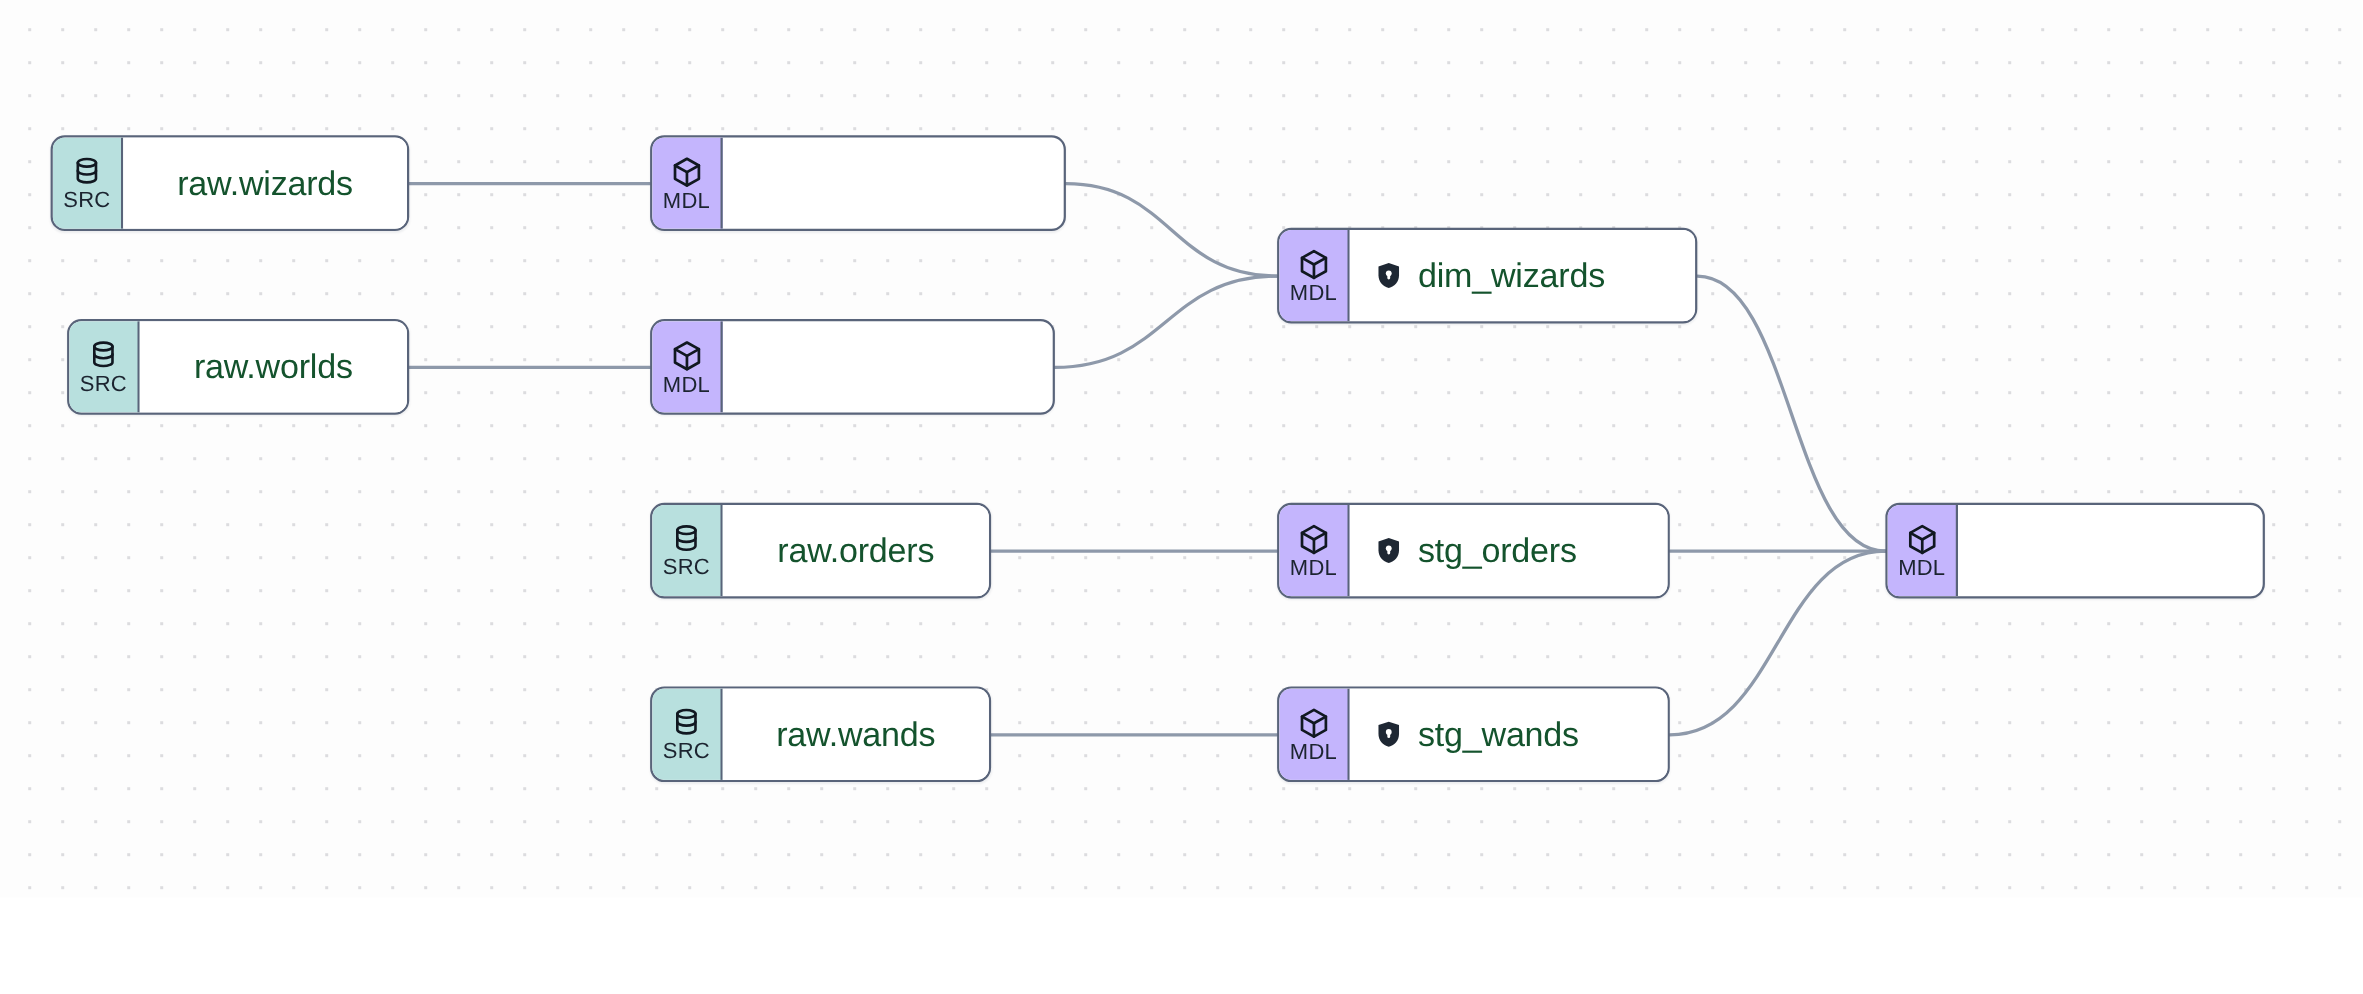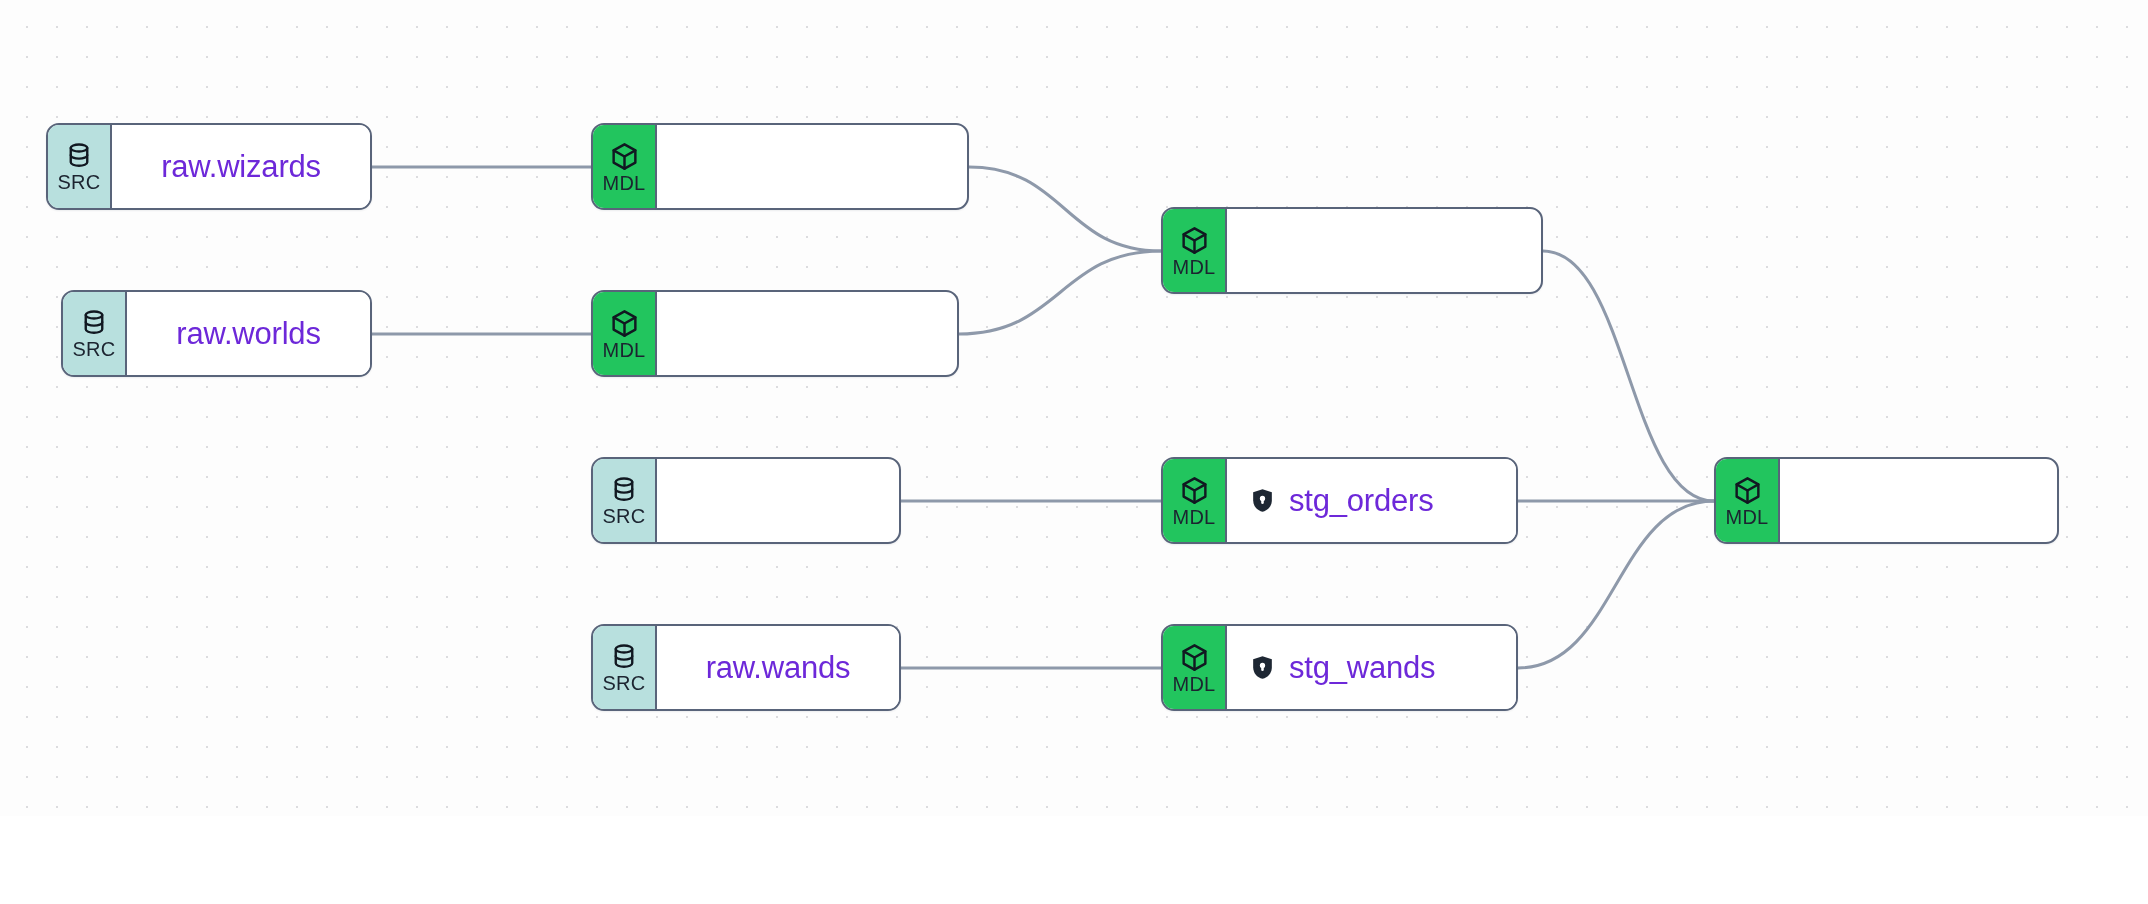--- a/index.html
+++ b/index.html
@@ -29,34 +29,34 @@
   }
   .badge{
     width:64px;flex:0 0 64px;
     display:flex;flex-direction:column;
     align-items:center;justify-content:center;
     gap:1px;
     border-right:2.5px solid #59647a;
     box-sizing:border-box;
   }
   .badge.src{background:#b8e0de;}
-  .badge.mdl{background:#22c55e;align-items:center;}
+  .badge.mdl{background:#c4b5fd;align-items:center;}
   .badge .glyph{display:block;line-height:0;}
   .badge .btxt{
     font-size:20px;font-weight:400;color:#1c2430;
     letter-spacing:.2px;line-height:1;
   }
   .body{
     flex:1 1 auto;display:flex;align-items:center;
     gap:13px;padding:0 22px;background:#ffffff;
   }
   .body.center{justify-content:center;}
   .lock{flex:0 0 auto;line-height:0;}
   .label{
-    font-size:31px;color:#6d28d9;white-space:nowrap;
+    font-size:31px;color:#14532d;white-space:nowrap;
     font-weight:400;letter-spacing:-.2px;
   }
 </style>
 </head>
 <body>
 
 <div id="canvas">
   <svg class="edges" viewBox="0 0 2148 904" xmlns="http://www.w3.org/2000/svg">
       <path d="M 372 167 L 591 167" stroke="#8e99aa"></path>
       <path d="M 372 334 L 591 334" stroke="#8e99aa"></path>
@@ -97,20 +97,23 @@
       </div>
       <div class="node" style="left: 591px; top: 457px; width: 310px; height: 87px;">
         <div class="badge src">
           <span class="glyph"><svg width="30" height="30" viewBox="0 0 24 24" fill="none" stroke="#111821" stroke-width="1.9" stroke-linecap="round" stroke-linejoin="round">
               <ellipse cx="12" cy="5.6" rx="6.6" ry="2.8"></ellipse>
               <path d="M5.4 5.6v11.4c0 1.55 2.95 2.8 6.6 2.8s6.6-1.25 6.6-2.8V5.6"></path>
               <path d="M5.4 11.3c0 1.55 2.95 2.8 6.6 2.8s6.6-1.25 6.6-2.8"></path>
             </svg></span>
           <span class="btxt">SRC</span>
         </div>
+        <div class="body center">
+          <span class="label">raw.orders</span>
+        </div>
       </div>
       <div class="node" style="left: 591px; top: 624px; width: 310px; height: 87px;">
         <div class="badge src">
           <span class="glyph"><svg width="30" height="30" viewBox="0 0 24 24" fill="none" stroke="#111821" stroke-width="1.9" stroke-linecap="round" stroke-linejoin="round">
               <ellipse cx="12" cy="5.6" rx="6.6" ry="2.8"></ellipse>
               <path d="M5.4 5.6v11.4c0 1.55 2.95 2.8 6.6 2.8s6.6-1.25 6.6-2.8V5.6"></path>
               <path d="M5.4 11.3c0 1.55 2.95 2.8 6.6 2.8s6.6-1.25 6.6-2.8"></path>
             </svg></span>
           <span class="btxt">SRC</span>
         </div>
@@ -176,20 +179,28 @@
       </div>
       <div class="node" style="left: 1161px; top: 207px; width: 382px; height: 87px;">
         <div class="badge mdl">
           <span class="glyph"><svg width="31" height="31" viewBox="0 0 24 24" fill="none" stroke="#111821" stroke-width="1.9" stroke-linecap="round" stroke-linejoin="round">
               <path d="M12 2.6 20.4 7.3v9.4L12 21.4 3.6 16.7V7.3z"></path>
               <path d="M3.6 7.3 12 12l8.4-4.7"></path>
               <path d="M12 12v9.4"></path>
             </svg></span>
           <span class="btxt">MDL</span>
         </div>
+        <div class="body">
+          <span class="lock"><svg width="27" height="27" viewBox="0 0 24 24">
+              <path d="M12 1.9 20.3 4.6v7.1c0 5.2-3.5 9.1-8.3 10.4C7.2 20.8 3.7 16.9 3.7 11.7V4.6z" fill="#1e2733"></path>
+              <circle cx="12" cy="10.2" r="2.35" fill="#ffffff"></circle>
+              <rect x="10.85" y="10.6" width="2.3" height="4.5" rx="1.15" fill="#ffffff"></rect>
+            </svg></span>
+          <span class="label">dim_wizards</span>
+        </div>
       </div>
       <div class="node" style="left: 1714px; top: 457px; width: 345px; height: 87px;">
         <div class="badge mdl">
           <span class="glyph"><svg width="31" height="31" viewBox="0 0 24 24" fill="none" stroke="#111821" stroke-width="1.9" stroke-linecap="round" stroke-linejoin="round">
               <path d="M12 2.6 20.4 7.3v9.4L12 21.4 3.6 16.7V7.3z"></path>
               <path d="M3.6 7.3 12 12l8.4-4.7"></path>
               <path d="M12 12v9.4"></path>
             </svg></span>
           <span class="btxt">MDL</span>
         </div>

